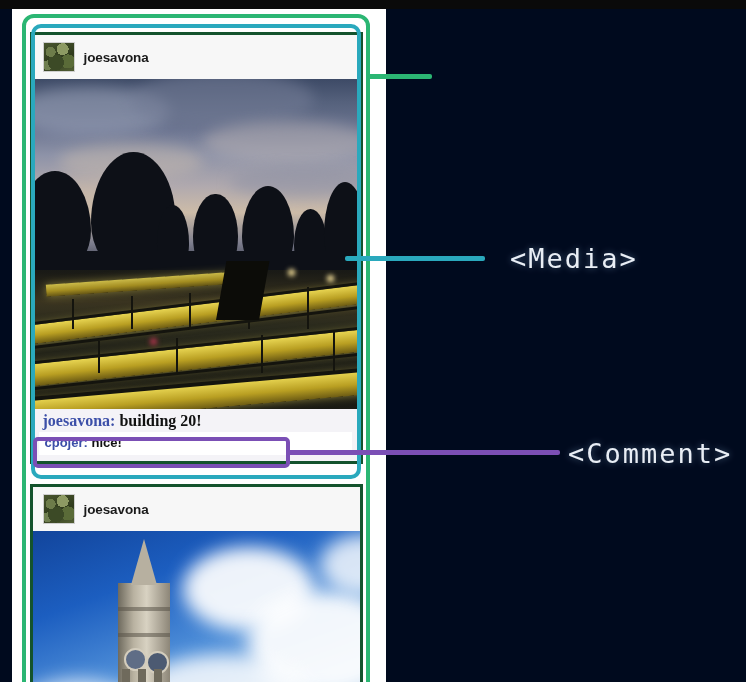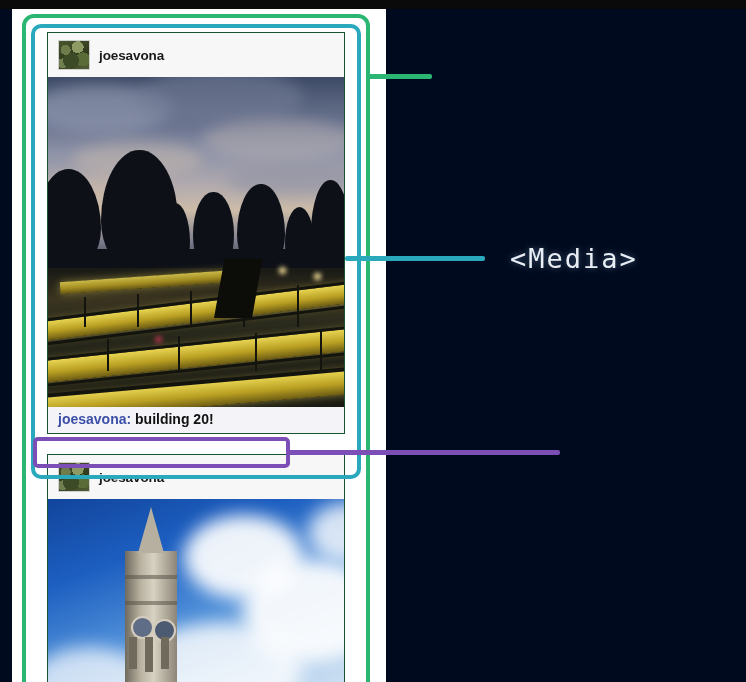--- a/index.html
+++ b/index.html
@@ -61,24 +61,24 @@
 
   
   .feed-column {
     position: absolute;
     left: 24px; top: 16px;
     width: 344px; height: 666px;
     overflow: hidden;
   }
   .post {
     position: relative;
-    width: 298px;
+    width: 333px;
     margin: 16px auto 16px auto;
     background: #f7f7f7;
-    border: 1px solid #14532d;
+    border: 3px solid #14532d;
     box-sizing: border-box;
   }
   .post-header {
     height: 44px;
     display: flex;
     align-items: center;
     padding-left: 10px;
     background: #f7f7f7;
     gap: 9px;
   }
@@ -215,26 +215,27 @@
     height: 4px;
     background: rgba(90,84,72,.55);
   }
 
   
   .caption-block {
     background: #f4f3f7;
     padding: 3px 0 5px 0;
   }
   .caption-line {
-    font-size: 14px;
+    font-size: 16px;
     font-weight: bold;
     color: #111111;
     padding: 1px 0 1px 10px;
     white-space: nowrap;
     line-height: 16px;
+    font-family: Liberation Serif, serif;
   }
   .handle {
     color: #3c4fa8;
   }
   .comment-row {
     position: relative;
     margin: 2px 8px 1px 6px;
     padding: 3px 0 4px 6px;
     background: #ffffff;
     font-size: 13px;
@@ -339,20 +340,21 @@
           <div style="position:absolute;left:58%;top:-6%;width:13%;height:46%;background:#0c0c08;transform:skewX(-10deg);"></div>
           <div class="streetlight" style="left:78%;top:6%;"></div>
           <div class="streetlight" style="left:90%;top:10%;"></div>
           <div class="streetlight" style="left:36%;top:52%;background:#b5364f;"></div>
         </div>
       </div>
 
       <div class="caption-block">
         <div class="caption-line"><span class="handle">joesavona:</span><span> building 20!</span></div>
 
+        <div class="comment-row"><span class="handle">cpojer:</span><span> nice!</span></div>
       </div>
     </div>
 
     <div class="post" style="margin-top:20px;">
       <div class="post-header">
         <div class="avatar"></div>
         <span class="username">joesavona</span>
       </div>
 
       <div class="photo photo-2">
@@ -381,14 +383,15 @@
   <div class="feed-frame"></div>
   <div class="media-frame"></div>
   <div class="comment-highlight"></div>
 
   <div class="leader leader-feed" style="left:368px;top:74px;width:64px;"></div>
 
   <div class="leader leader-media" style="left:345px;top:256px;width:140px;"></div>
   <div class="tag-label" style="left:510px;top:243px;">&lt;Media&gt;</div>
 
   <div class="leader leader-comment" style="left:288px;top:450px;width:272px;"></div>
+  <div class="tag-label" style="left:568px;top:438px;">&lt;Comment&gt;</div>
 
 </div>
 
 </body></html>

